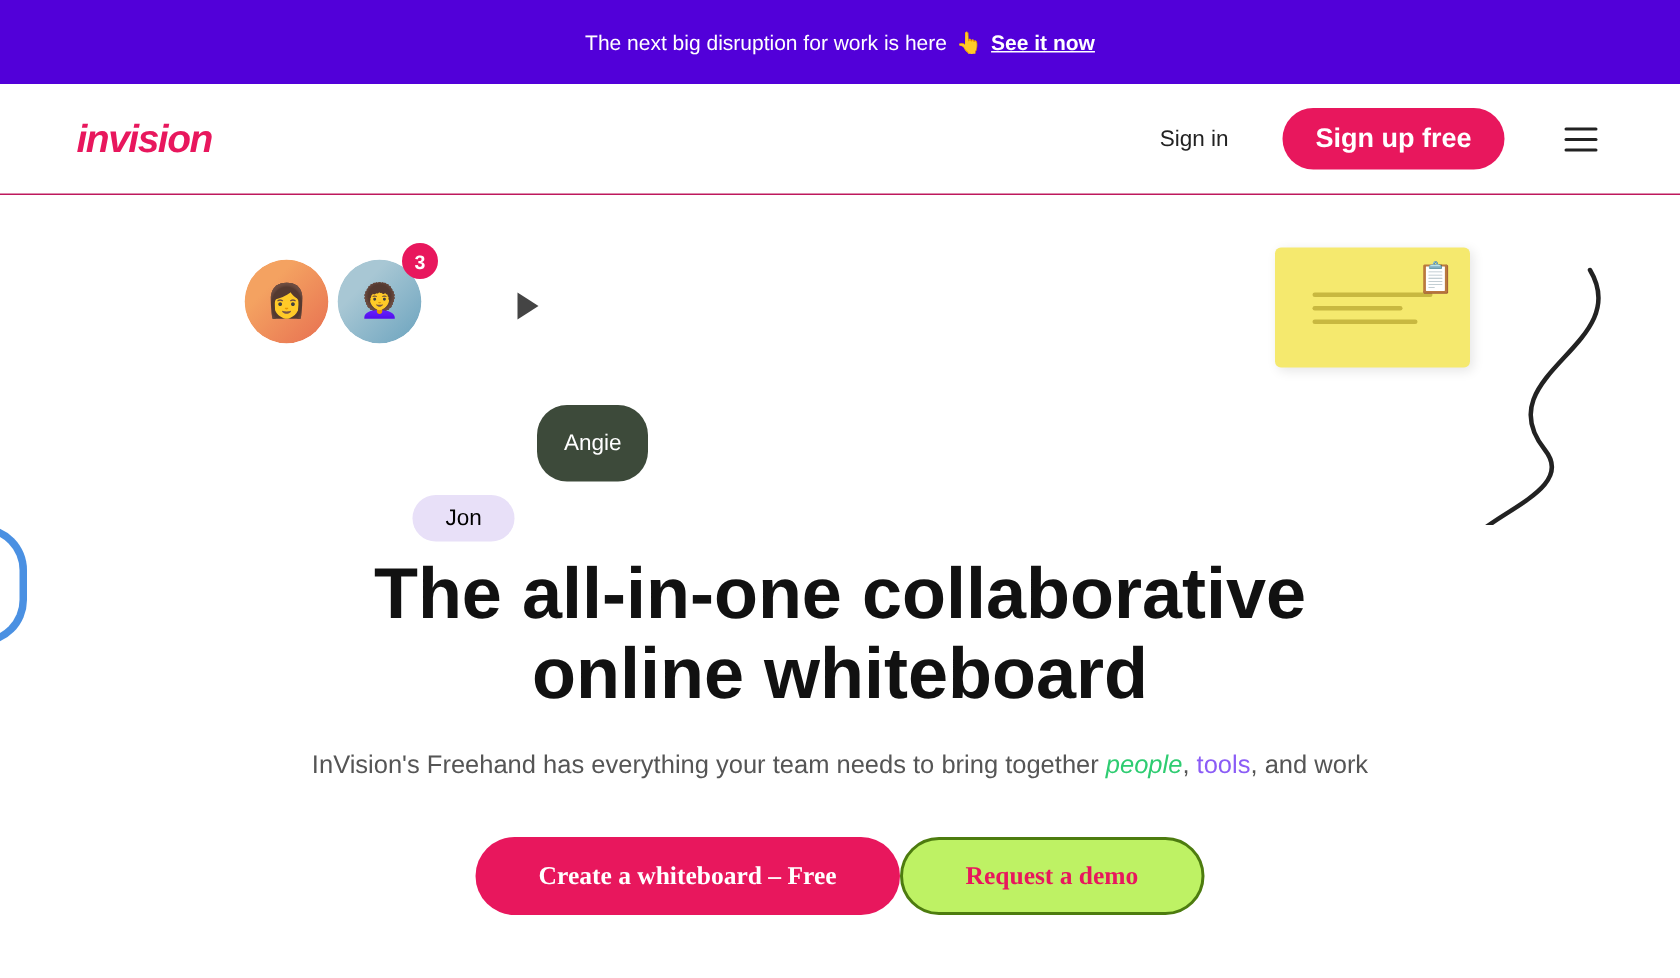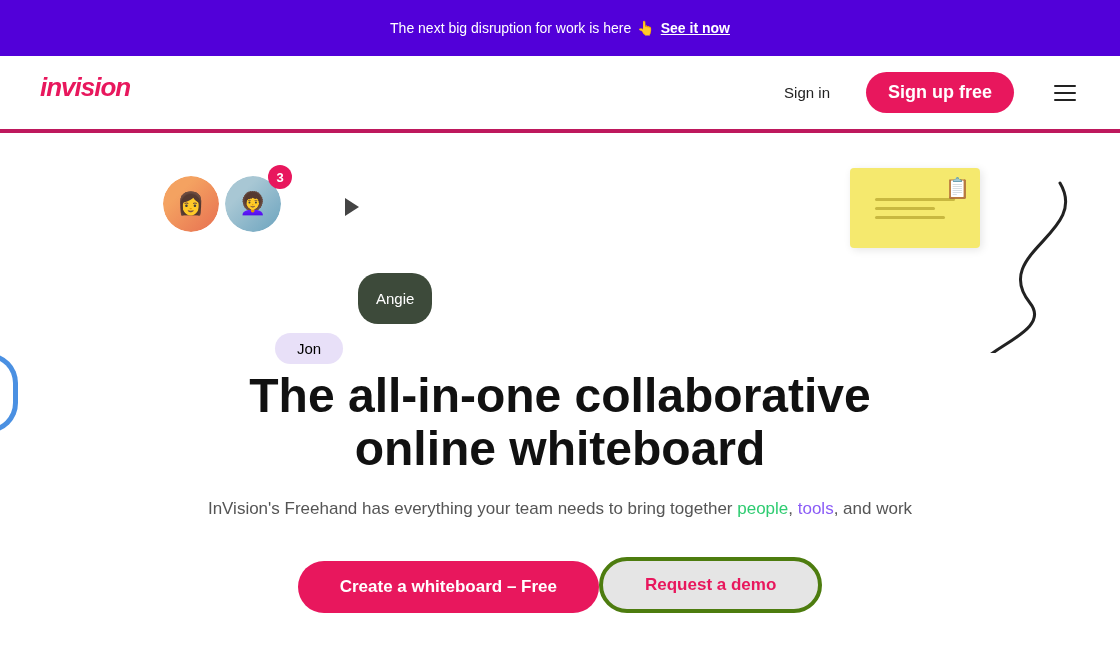--- a/index.html
+++ b/index.html
@@ -19,24 +19,24 @@
     }
     .top-banner a {
       color: #fff;
       font-weight: 700;
       text-decoration: underline;
     }
 
     
     nav {
       display: flex;
-      align-items: flex-start;
+      align-items: center;
       justify-content: space-between;
-      padding: 16px 40px;
-      border-bottom: 4px solid #be185d;
+      padding: 16px 51px;
+      border-bottom: 1px solid #be185d;
     }
     .logo {
       font-size: 26px;
       font-weight: 700;
       color: #e8175d;
       font-style: italic;
       letter-spacing: -1px;
     }
     .logo span { color: #e8175d; }
     .nav-right {
@@ -257,44 +257,45 @@
       color: #111;
       line-height: 1.1;
       margin-bottom: 20px;
     }
     .hero-subtitle {
       font-size: 17px;
       color: #555;
       margin-bottom: 36px;
       line-height: 1.5;
     }
-    .hero-subtitle .highlight-green { color: #2ecc71; font-weight: 500; }
+    .hero-subtitle .highlight-green { color: #2ecc71; font-weight: 500; font-style: italic; }
     .hero-subtitle .highlight-blue { color: #8b5cf6; font-weight: 400; }
 
     
     .cta-buttons {
       display: flex;
-      align-items: flex-end;
-      justify-content: center;
+      align-items: flex-start;
+      justify-content: center;
+      font-family: Liberation Serif, serif;
     }
     .btn-primary {
       background: #e8175d;
       color: #fff;
       border: none;
       border-radius: 50px;
       padding: 16px 42px;
       font-size: 17px;
       font-weight: 700;
       cursor: pointer;
       font-family: inherit;
     }
     .btn-secondary {
-      background: #e5e5e5;
+      background: #bef264;
       color: #e8175d;
-      border: 4px solid #4d7c0f;
+      border: 2px solid #4d7c0f;
       border-radius: 50px;
       padding: 14px 42px;
       font-size: 17px;
       font-weight: 700;
       cursor: pointer;
       font-family: inherit;
     }
   </style>
 </head>
 <body>

